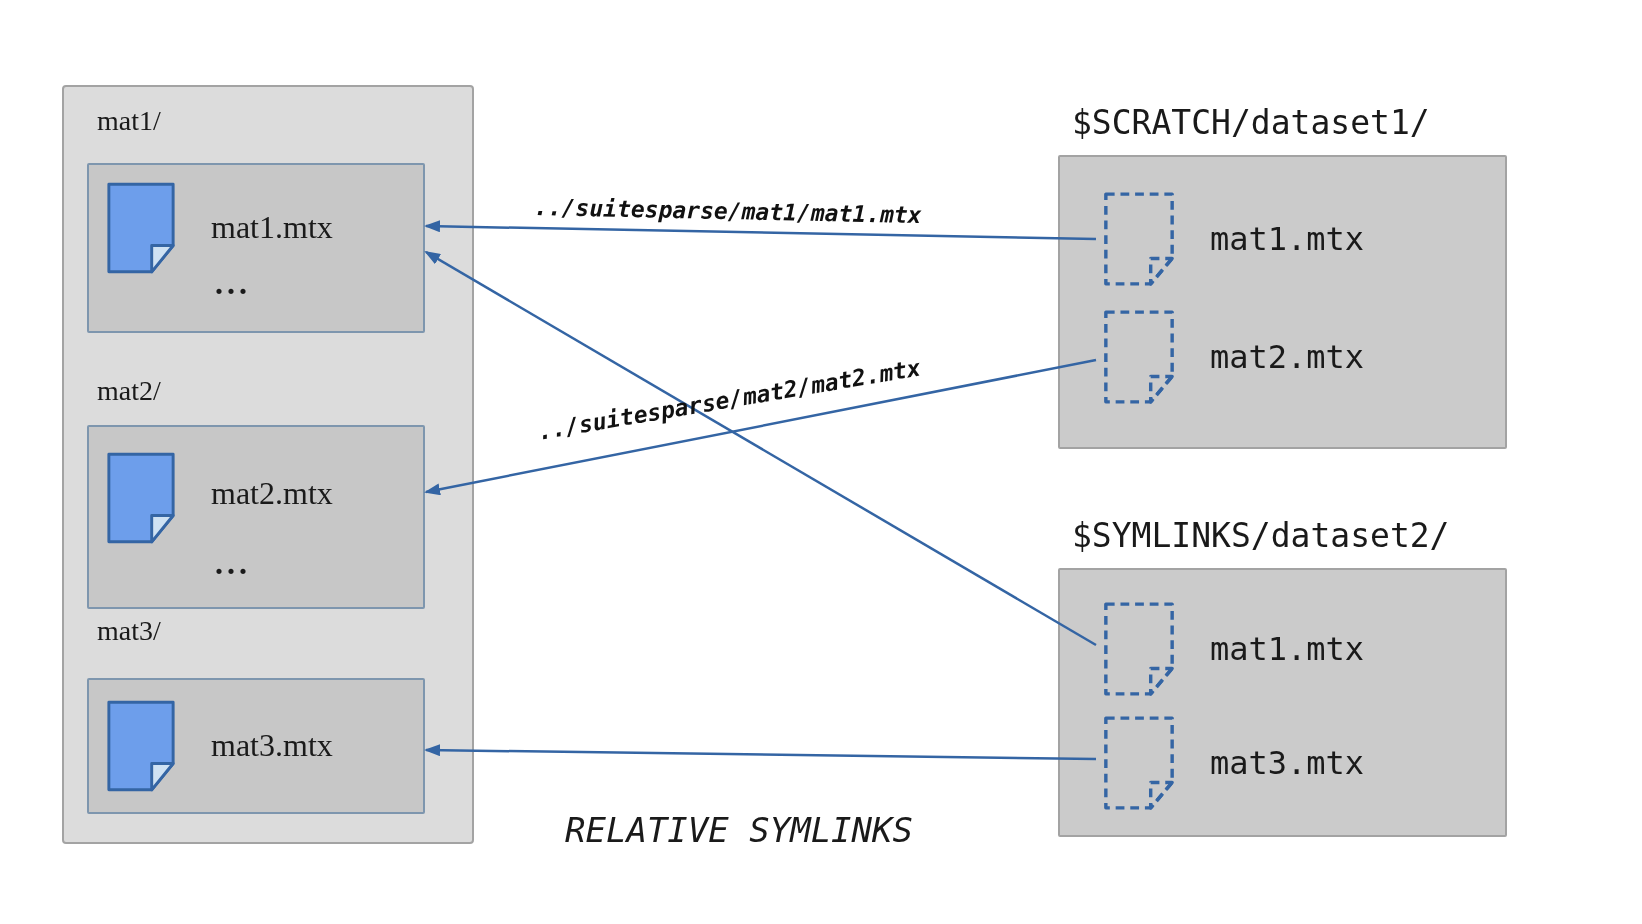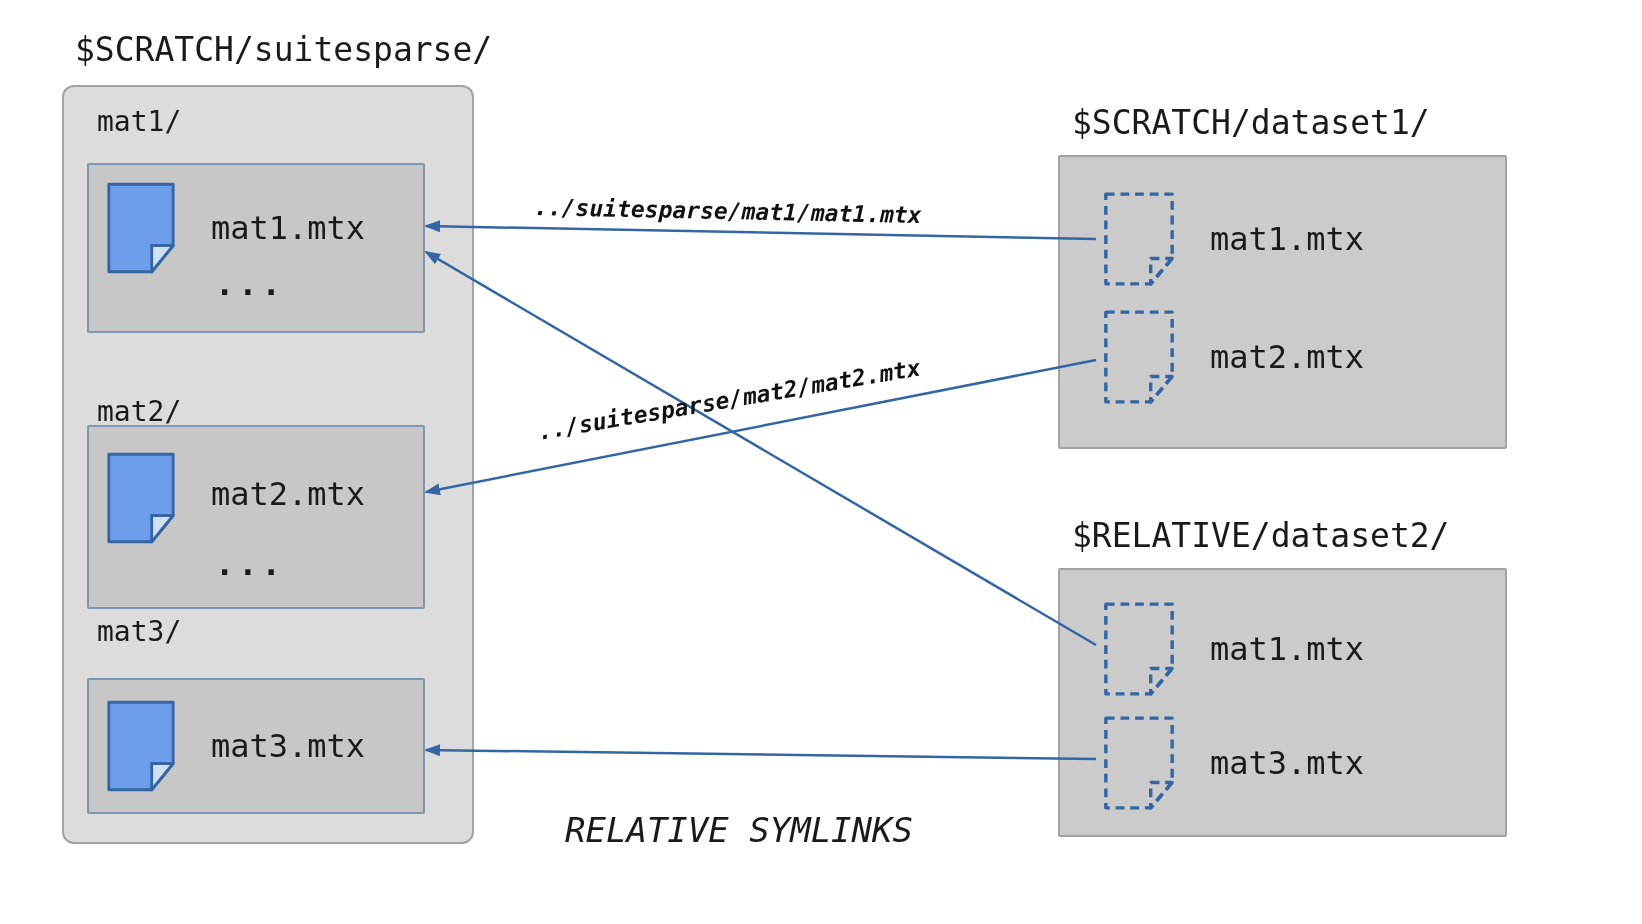--- a/index.html
+++ b/index.html
@@ -13,25 +13,25 @@
   .box-title{position:absolute;font-size:33px;white-space:nowrap;z-index:2;}
   #ss-title{left:75px;top:30px;}
   #ds1-title{left:1072px;top:103px;text-align:center;}
   #ds2-title{left:1072px;top:516px;}
 
   
   .outer-box{
     position:absolute;left:62px;top:85px;width:408px;height:755px;
     background:var(--outer-box-fill,#dcdcdc);
     border:2px solid var(--box-border-gray,#a3a3a3);
-    border-radius:12px;z-index:1;
+    border-radius:4px;z-index:1;font-family:Liberation Serif, serif;
   }
   .folder-label{position:absolute;font-size:28px;white-space:nowrap;}
   .fl1{left:33px;top:18px;}
-  .fl2{left:33px;top:308px;}
+  .fl2{left:33px;top:288px;}
   .fl3{left:33px;top:528px;text-align:right;}
 
   .inner-box{
     position:absolute;left:23px;width:334px;
     background:var(--inner-box-fill,#c7c7c7);
     border:2px solid var(--inner-box-border,#7e96ae);
     border-radius:2px;
   }
   .ib1{top:76px;height:166px;}
   .ib2{top:338px;height:180px;}
@@ -99,21 +99,20 @@
     </defs>
     <line class="arrow-line" x1="1096" y1="239" x2="426" y2="226" marker-end="url(#ah)"></line>
     <line class="arrow-line" x1="1096" y1="360" x2="426" y2="492" marker-end="url(#ah)"></line>
     <line class="arrow-line" x1="1096" y1="645" x2="426" y2="252" marker-end="url(#ah)"></line>
     <line class="arrow-line" x1="1096" y1="759" x2="426" y2="750" marker-end="url(#ah)"></line>
   </svg>
 
   <div class="arrow-label" id="lbl1">../suitesparse/mat1/mat1.mtx</div>
   <div class="arrow-label" id="lbl2">../suitesparse/mat2/mat2.mtx</div>
 
-  <div class="box-title" id="ss-title">$SCRATCH/suitesparse/</div>
 
   <div class="outer-box">
 
     <div class="folder-label fl1">mat1/</div>
     <div class="inner-box ib1">
       <svg class="file-icon" viewBox="0 0 76 96" aria-hidden="true">
         <path class="icon-page" d="M5 3 H71 V66 L49 93 H5 Z"></path>
         <path class="icon-fold" d="M71 66 L49 93 V66 Z"></path>
       </svg>
       <div class="file-label">mat1.mtx</div>
@@ -152,21 +151,21 @@
     </div>
     <div class="ds-row row2">
       <svg class="ds-icon" viewBox="0 0 80 100" aria-hidden="true">
         <path class="dash-page" d="M6 4 H74 V70 L52 96 H6 Z"></path>
         <path class="dash-fold" d="M74 70 L52 96 V70 Z"></path>
       </svg>
       <div class="ds-label">mat2.mtx</div>
     </div>
   </div>
 
-  <div class="box-title" id="ds2-title">$RELATIVE/dataset2/</div>
+  <div class="box-title" id="ds2-title">$SYMLINKS/dataset2/</div>
   <div class="ds-box" id="ds2">
     <div class="ds-row row1">
       <svg class="ds-icon" viewBox="0 0 80 100" aria-hidden="true">
         <path class="dash-page" d="M6 4 H74 V70 L52 96 H6 Z"></path>
         <path class="dash-fold" d="M74 70 L52 96 V70 Z"></path>
       </svg>
       <div class="ds-label">mat1.mtx</div>
     </div>
     <div class="ds-row row2">
       <svg class="ds-icon" viewBox="0 0 80 100" aria-hidden="true">

